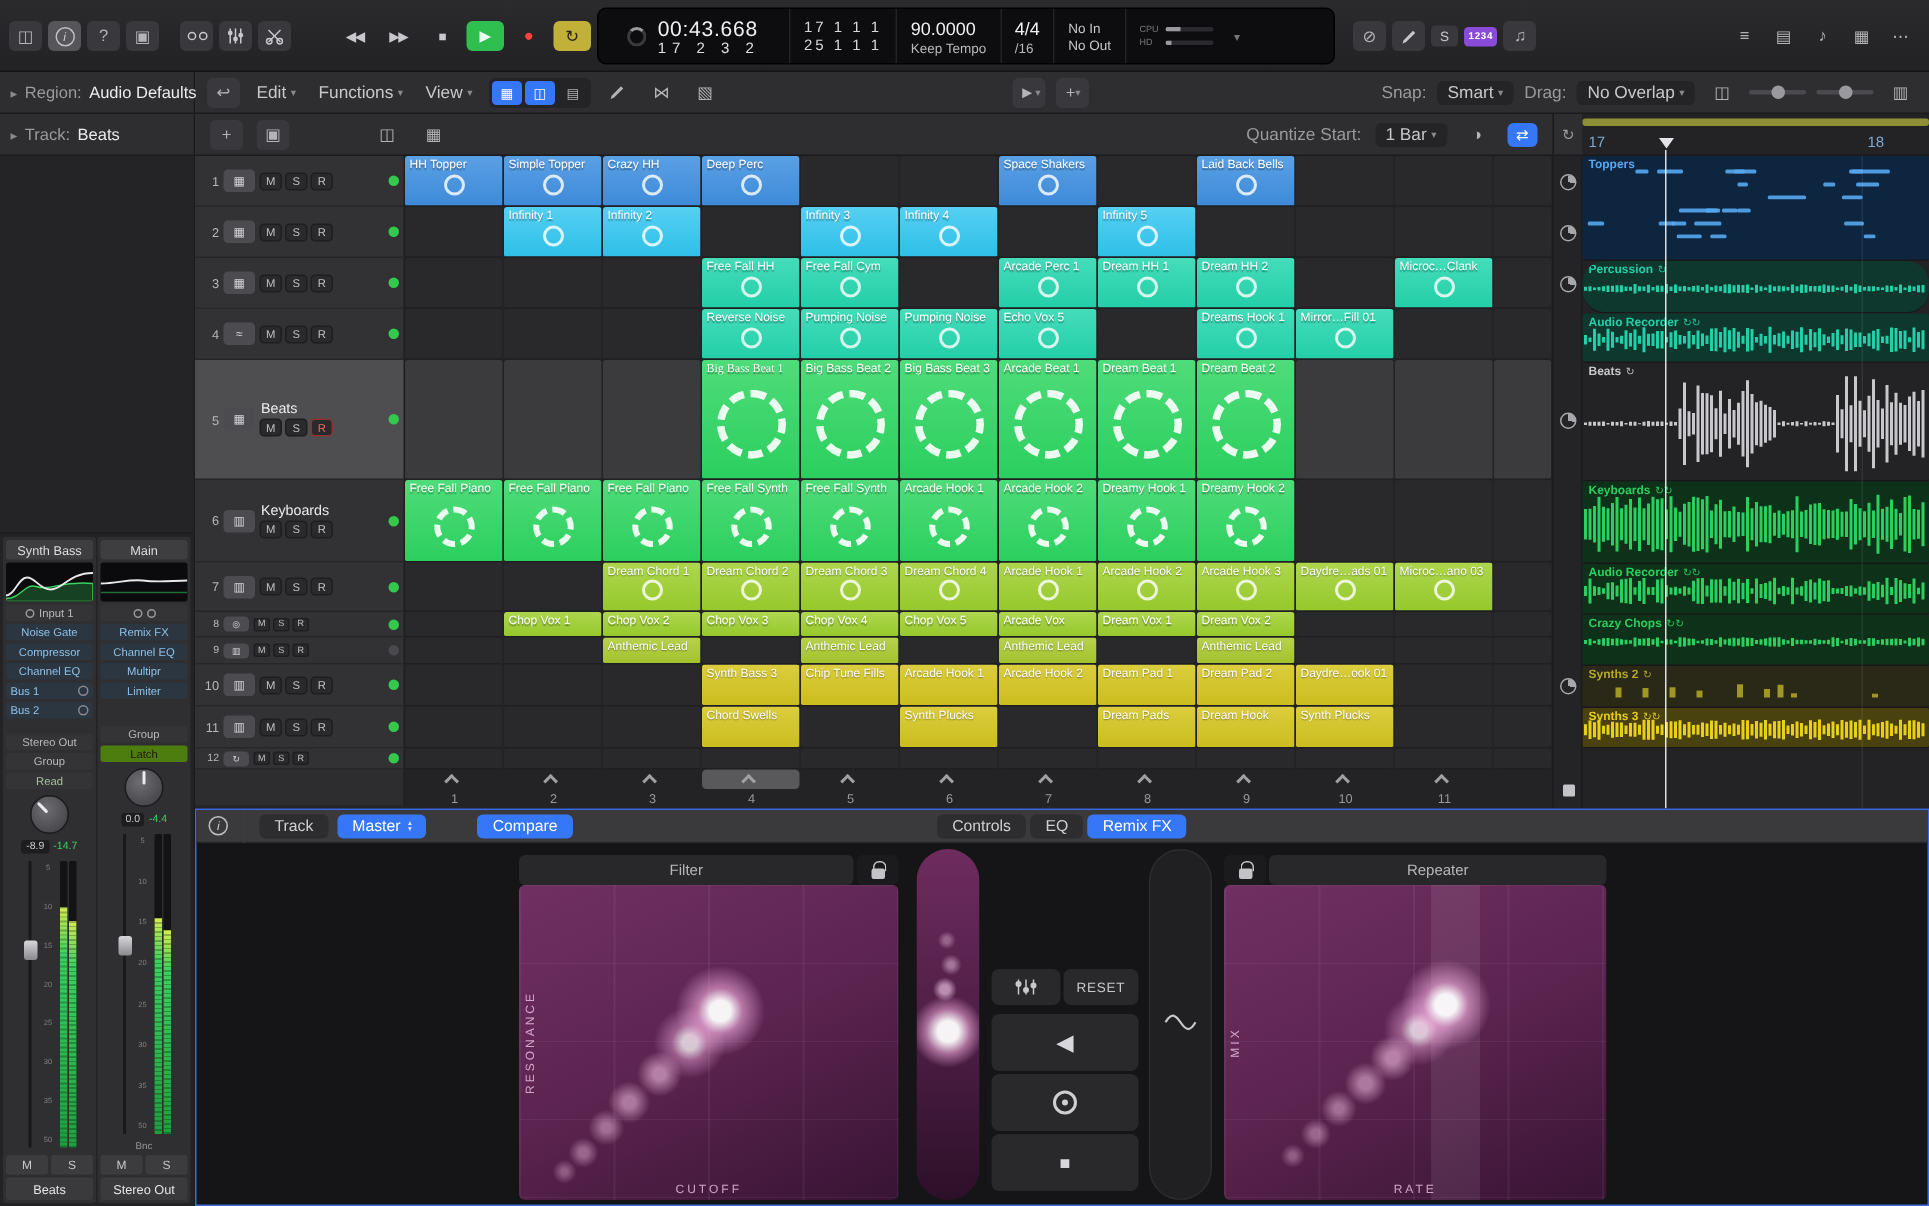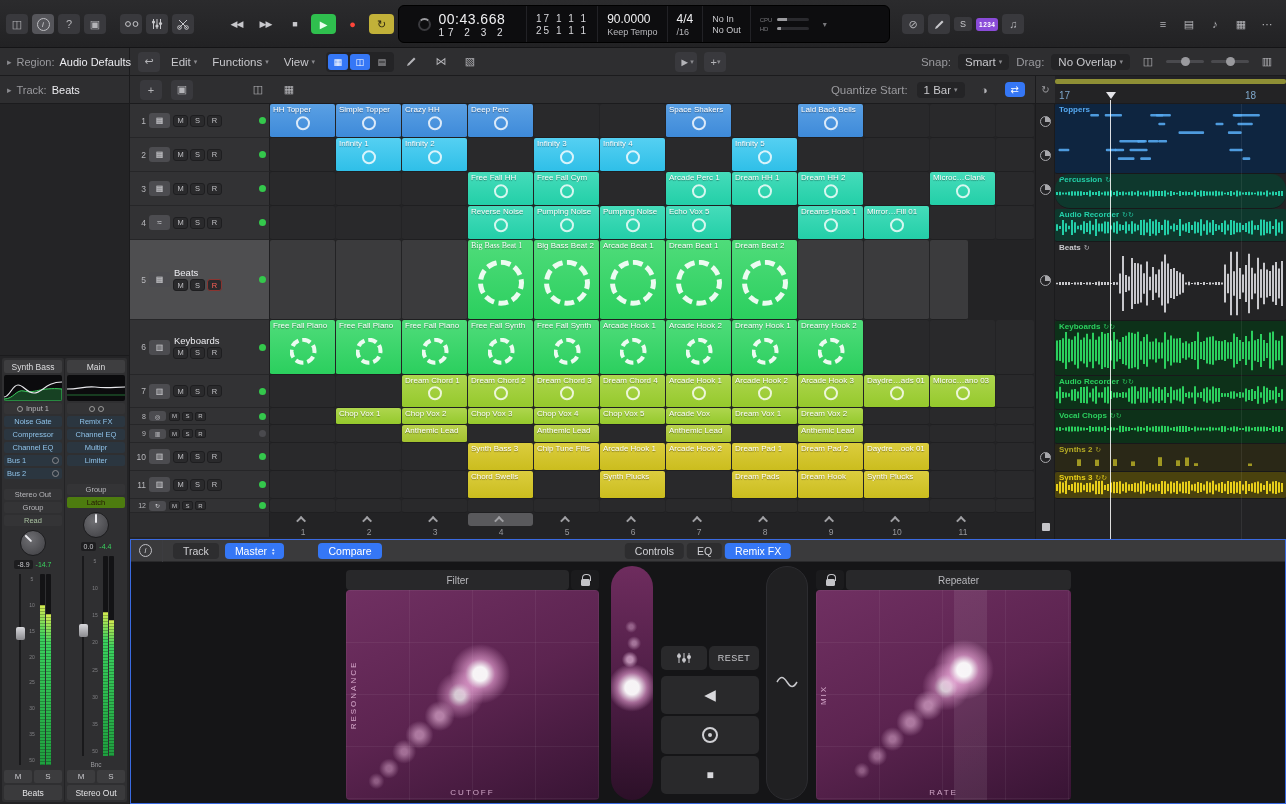--- a/index.html
+++ b/index.html
@@ -732,20 +732,24 @@
         </div>
         <div class="g-cell selrow"></div>
         <div class="g-cell selrow"></div>
         <div class="g-cell selrow"></div>
         <div class="g-cell filled" style="background: linear-gradient(rgb(79, 220, 122), rgb(43, 207, 94)); font-family: Liberation Serif, serif;">
           <span class="cl">Big Bass Beat 1</span>
           <span class="ring r44"></span>
         </div>
         <div class="g-cell filled" style="background: linear-gradient(rgb(79, 220, 122), rgb(43, 207, 94));">
           <span class="cl">Big Bass Beat 2</span>
+          <span class="ring r44"></span>
+        </div>
+        <div class="g-cell filled" style="background: linear-gradient(rgb(79, 220, 122), rgb(43, 207, 94));">
+          <span class="cl">Big Bass Beat 3</span>
           <span class="ring r44"></span>
         </div>
         <div class="g-cell filled" style="background: linear-gradient(rgb(79, 220, 122), rgb(43, 207, 94));">
           <span class="cl">Arcade Beat 1</span>
           <span class="ring r44"></span>
         </div>
         <div class="g-cell filled" style="background: linear-gradient(rgb(79, 220, 122), rgb(43, 207, 94));">
           <span class="cl">Dream Beat 1</span>
           <span class="ring r44"></span>
         </div>
@@ -1552,21 +1556,21 @@
             <line x1="211" y1="3.7" x2="211" y2="18.3" stroke="#2bcf5e" stroke-width="2"></line>
             <line x1="214" y1="5.9" x2="214" y2="16.1" stroke="#2bcf5e" stroke-width="2"></line>
             <line x1="217" y1="6.4" x2="217" y2="15.6" stroke="#2bcf5e" stroke-width="2"></line>
             <line x1="220" y1="2.7" x2="220" y2="19.3" stroke="#2bcf5e" stroke-width="2"></line>
             <line x1="223" y1="8.9" x2="223" y2="13.1" stroke="#2bcf5e" stroke-width="2"></line>
             <line x1="226" y1="5.3" x2="226" y2="16.7" stroke="#2bcf5e" stroke-width="2"></line>
           </svg></div>
       </div>
       <div class="region" style="height: 34px; background: rgb(13, 49, 25);">
         <span class="rlabel" style="color: rgb(43, 207, 94);">
-          <span>Vocal Chops</span>
+          <span>Crazy Chops</span>
           <span class="rbadge">↻↻</span>
         </span>
         <div class="rwave"><svg width="229" height="22" xmlns="http://www.w3.org/2000/svg">
             <line x1="1" y1="9.6" x2="1" y2="12.4" stroke="#2bcf5e" stroke-width="2"></line>
             <line x1="4" y1="8.9" x2="4" y2="13.1" stroke="#2bcf5e" stroke-width="2"></line>
             <line x1="7" y1="10.2" x2="7" y2="11.8" stroke="#2bcf5e" stroke-width="2"></line>
             <line x1="10" y1="9.2" x2="10" y2="12.8" stroke="#2bcf5e" stroke-width="2"></line>
             <line x1="13" y1="8.5" x2="13" y2="13.5" stroke="#2bcf5e" stroke-width="2"></line>
             <line x1="16" y1="8.4" x2="16" y2="13.6" stroke="#2bcf5e" stroke-width="2"></line>
             <line x1="19" y1="8.8" x2="19" y2="13.2" stroke="#2bcf5e" stroke-width="2"></line>

